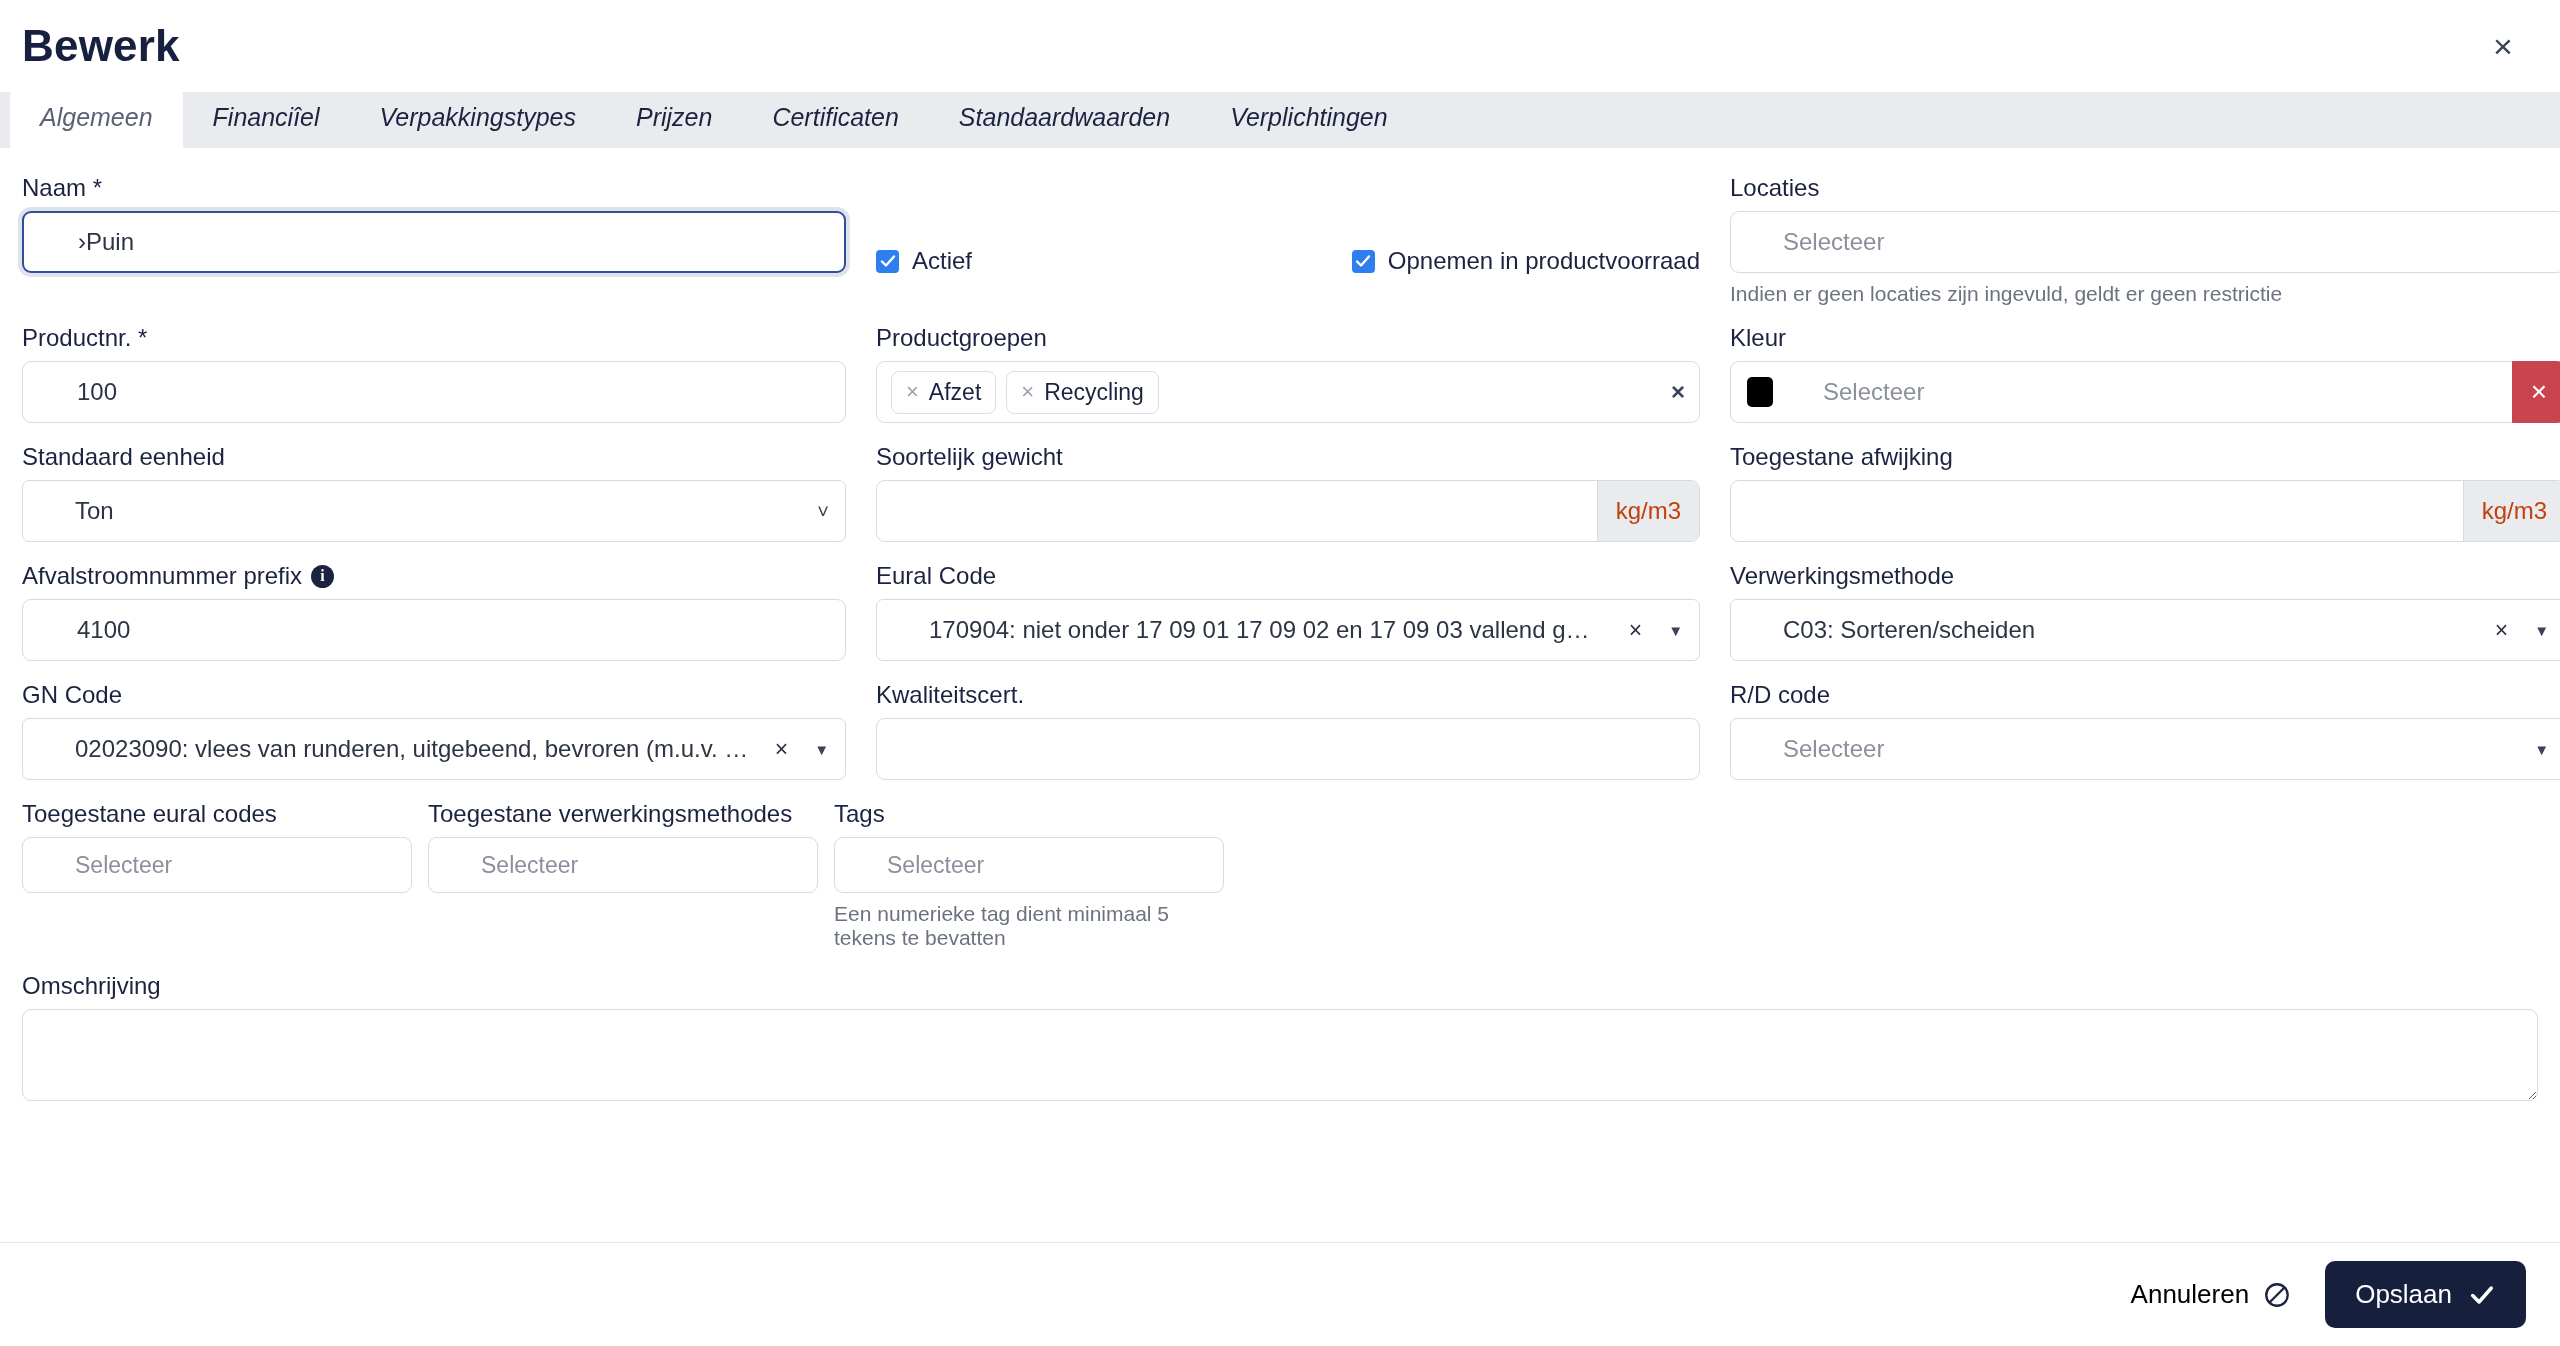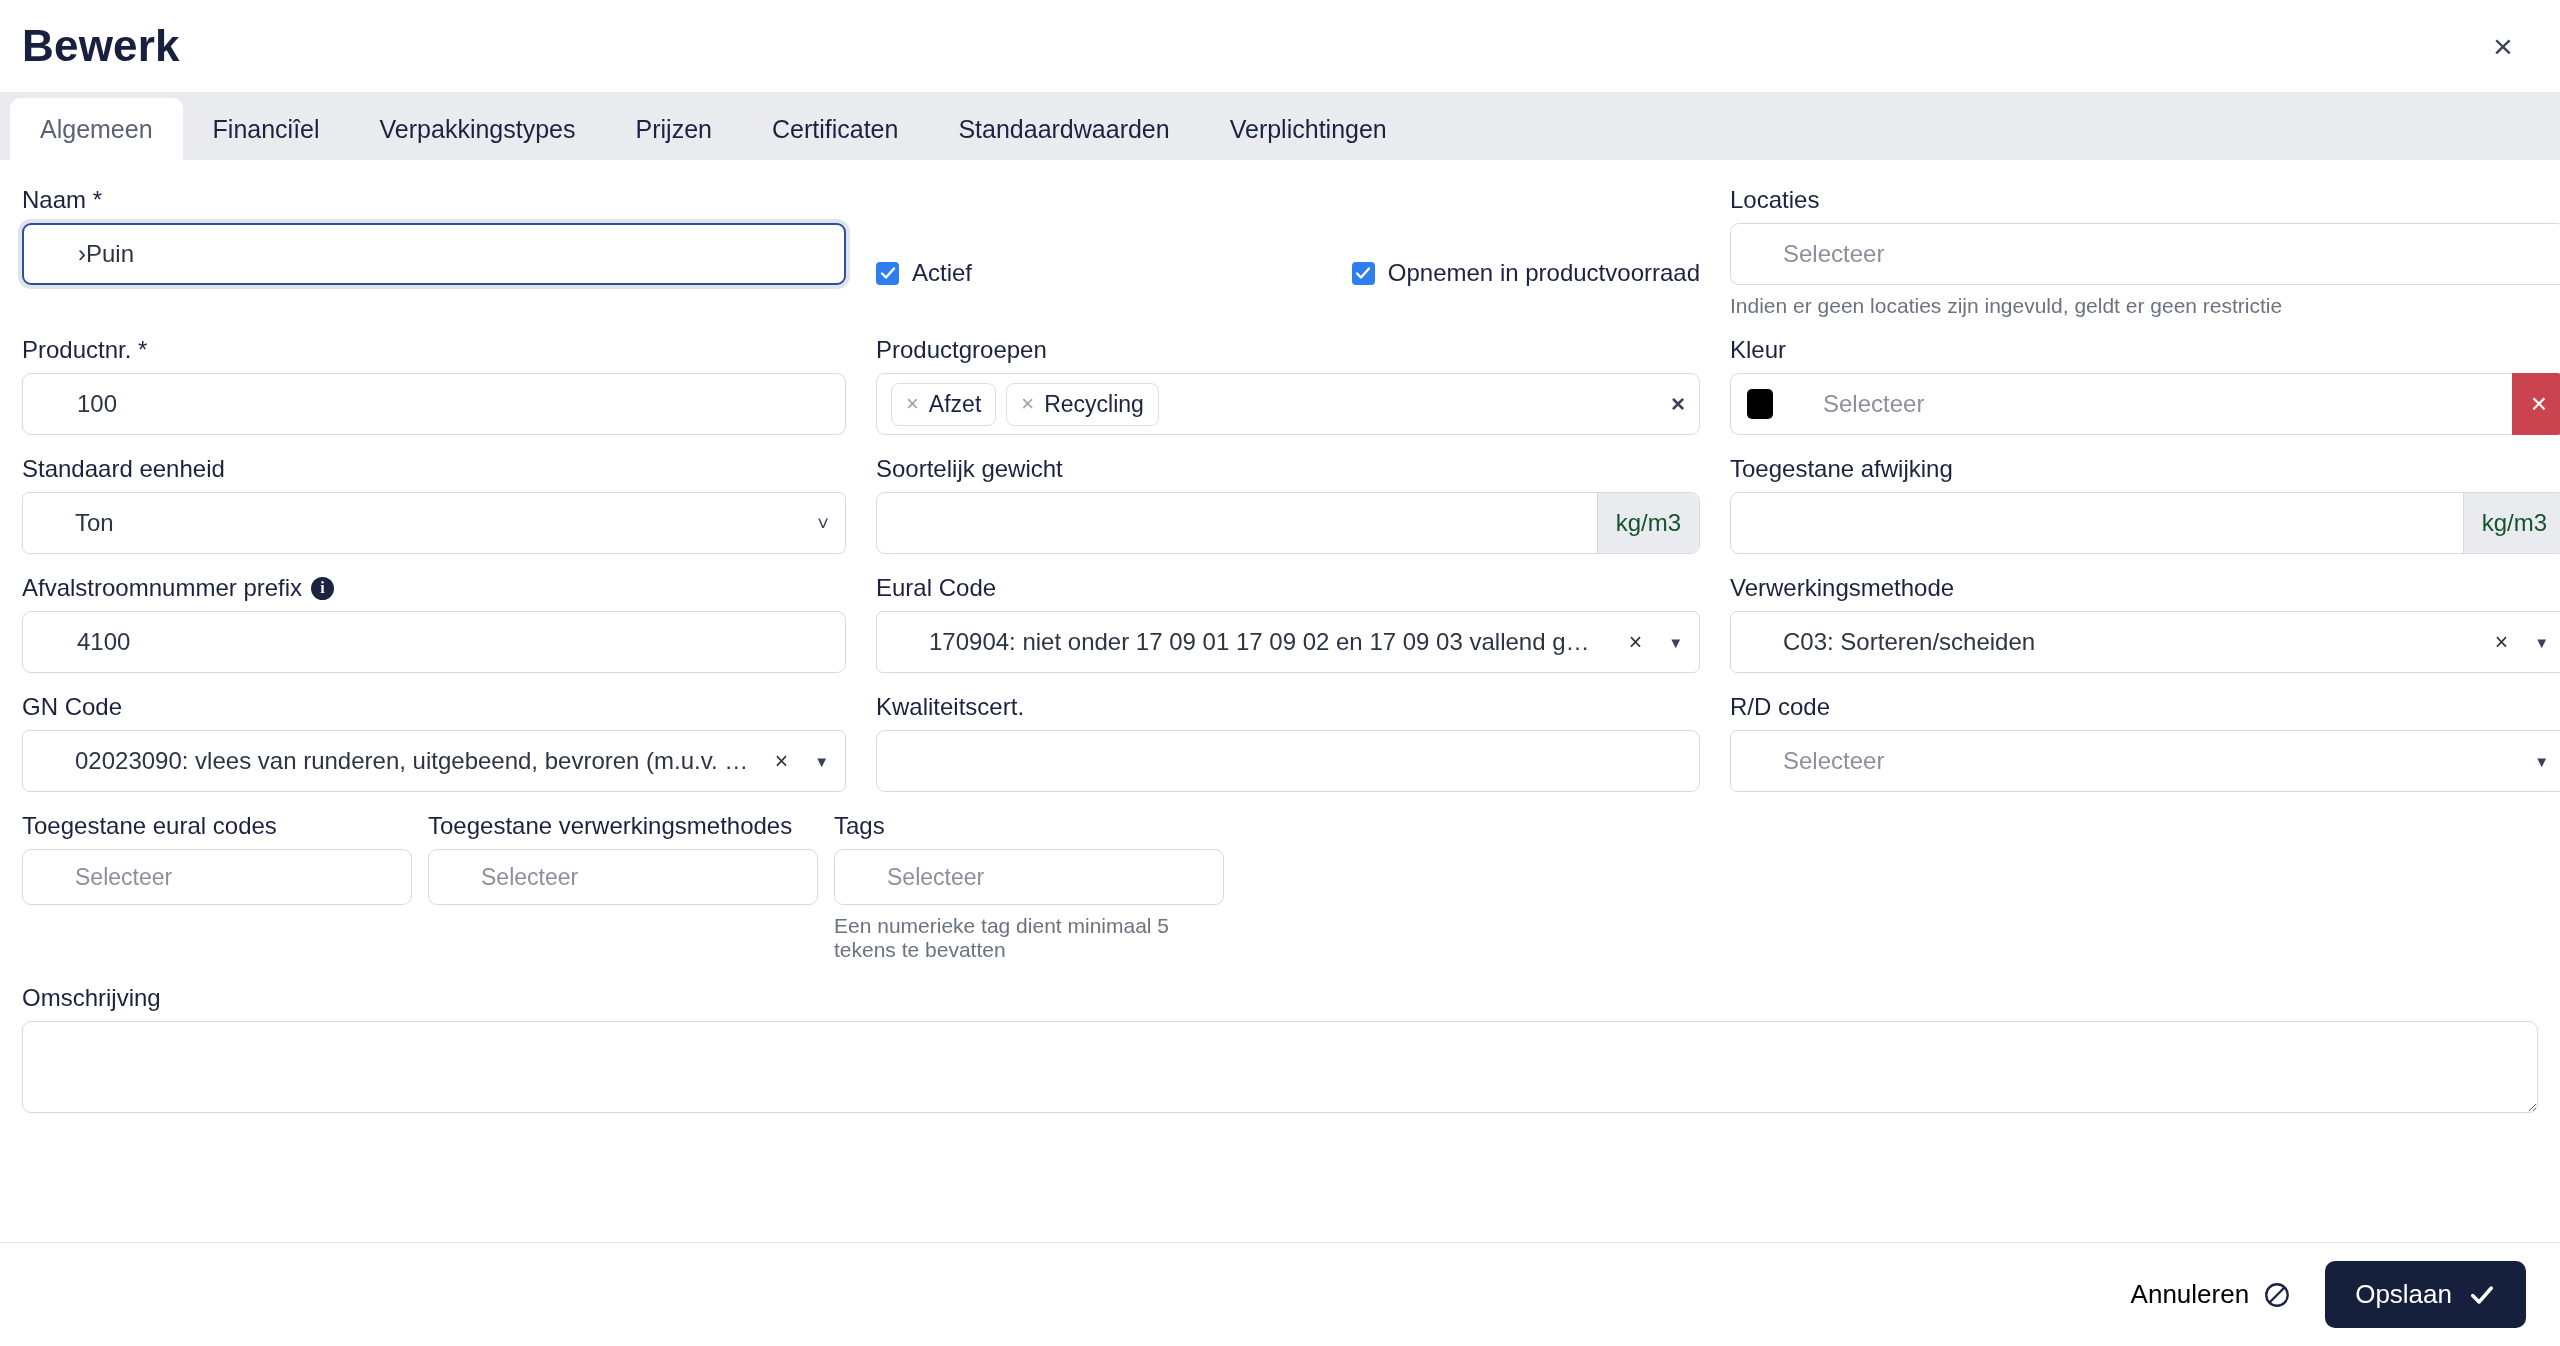--- a/index.html
+++ b/index.html
@@ -21,22 +21,22 @@
   }
   .modal-title { font-size: 44px; font-weight: 700; color:#18203f; letter-spacing: .2px; }
   .close-btn {
     width: 46px; height: 46px; border: none; background: transparent;
     font-size: 34px; line-height: 1; color:#3b4358; cursor:pointer;
     display:flex; align-items:center; justify-content:center;
   }
 
   
   .tabbar {
-    height: 68px; background:#e9ebef; display:flex; align-items:flex-end;
-    padding-left: 10px; position: relative;
+    height: 56px; background:#e9ebef; display:flex; align-items:flex-end;
+    padding-left: 10px; position: relative; font-style: italic;
   }
   .tab {
     padding: 0 30px; height: 62px; display:flex; align-items:center;
     font-size: 25px; color:#1c2340; cursor:pointer; white-space:nowrap;
     border-radius: 10px 10px 0 0; background: transparent;
   }
   .tab.active { background:#ffffff; color:#5a6276; }
 
   
   .form-body { flex:1; padding: 26px 22px 0 22px; }
@@ -64,21 +64,21 @@
     border:2px solid #2f4f9e; border-radius: 9px;
     box-shadow: 0 0 0 4px #dfe3ea;
   }
 
   
   .with-unit { display:flex; align-items:stretch; border:1px solid #d6dae1; border-radius:9px; overflow:hidden; height:62px; background:#fff; }
   .with-unit .inp { flex:1; border:none; outline:none; font-size:24px; padding: 0 16px; background:transparent; color:#2d3444; }
   .with-unit .unit {
     background:#e9ebef; border-left:1px solid #d6dae1;
     display:flex; align-items:center; padding: 0 18px;
-    font-size: 24px; color:#14532d; white-space:nowrap;
+    font-size: 24px; color:#c2410c; white-space:nowrap;
   }
 
   
   .multi { min-height:62px; border:1px solid #d6dae1; border-radius:9px; background:#fff;
            display:flex; align-items:center; padding: 0 14px; gap:10px; }
   .chip {
     display:flex; align-items:center; gap:10px;
     border:1px solid #dcdfe6; border-radius:8px; background:#fff;
     padding: 7px 14px; font-size: 23px; color:#1c2340;
   }

